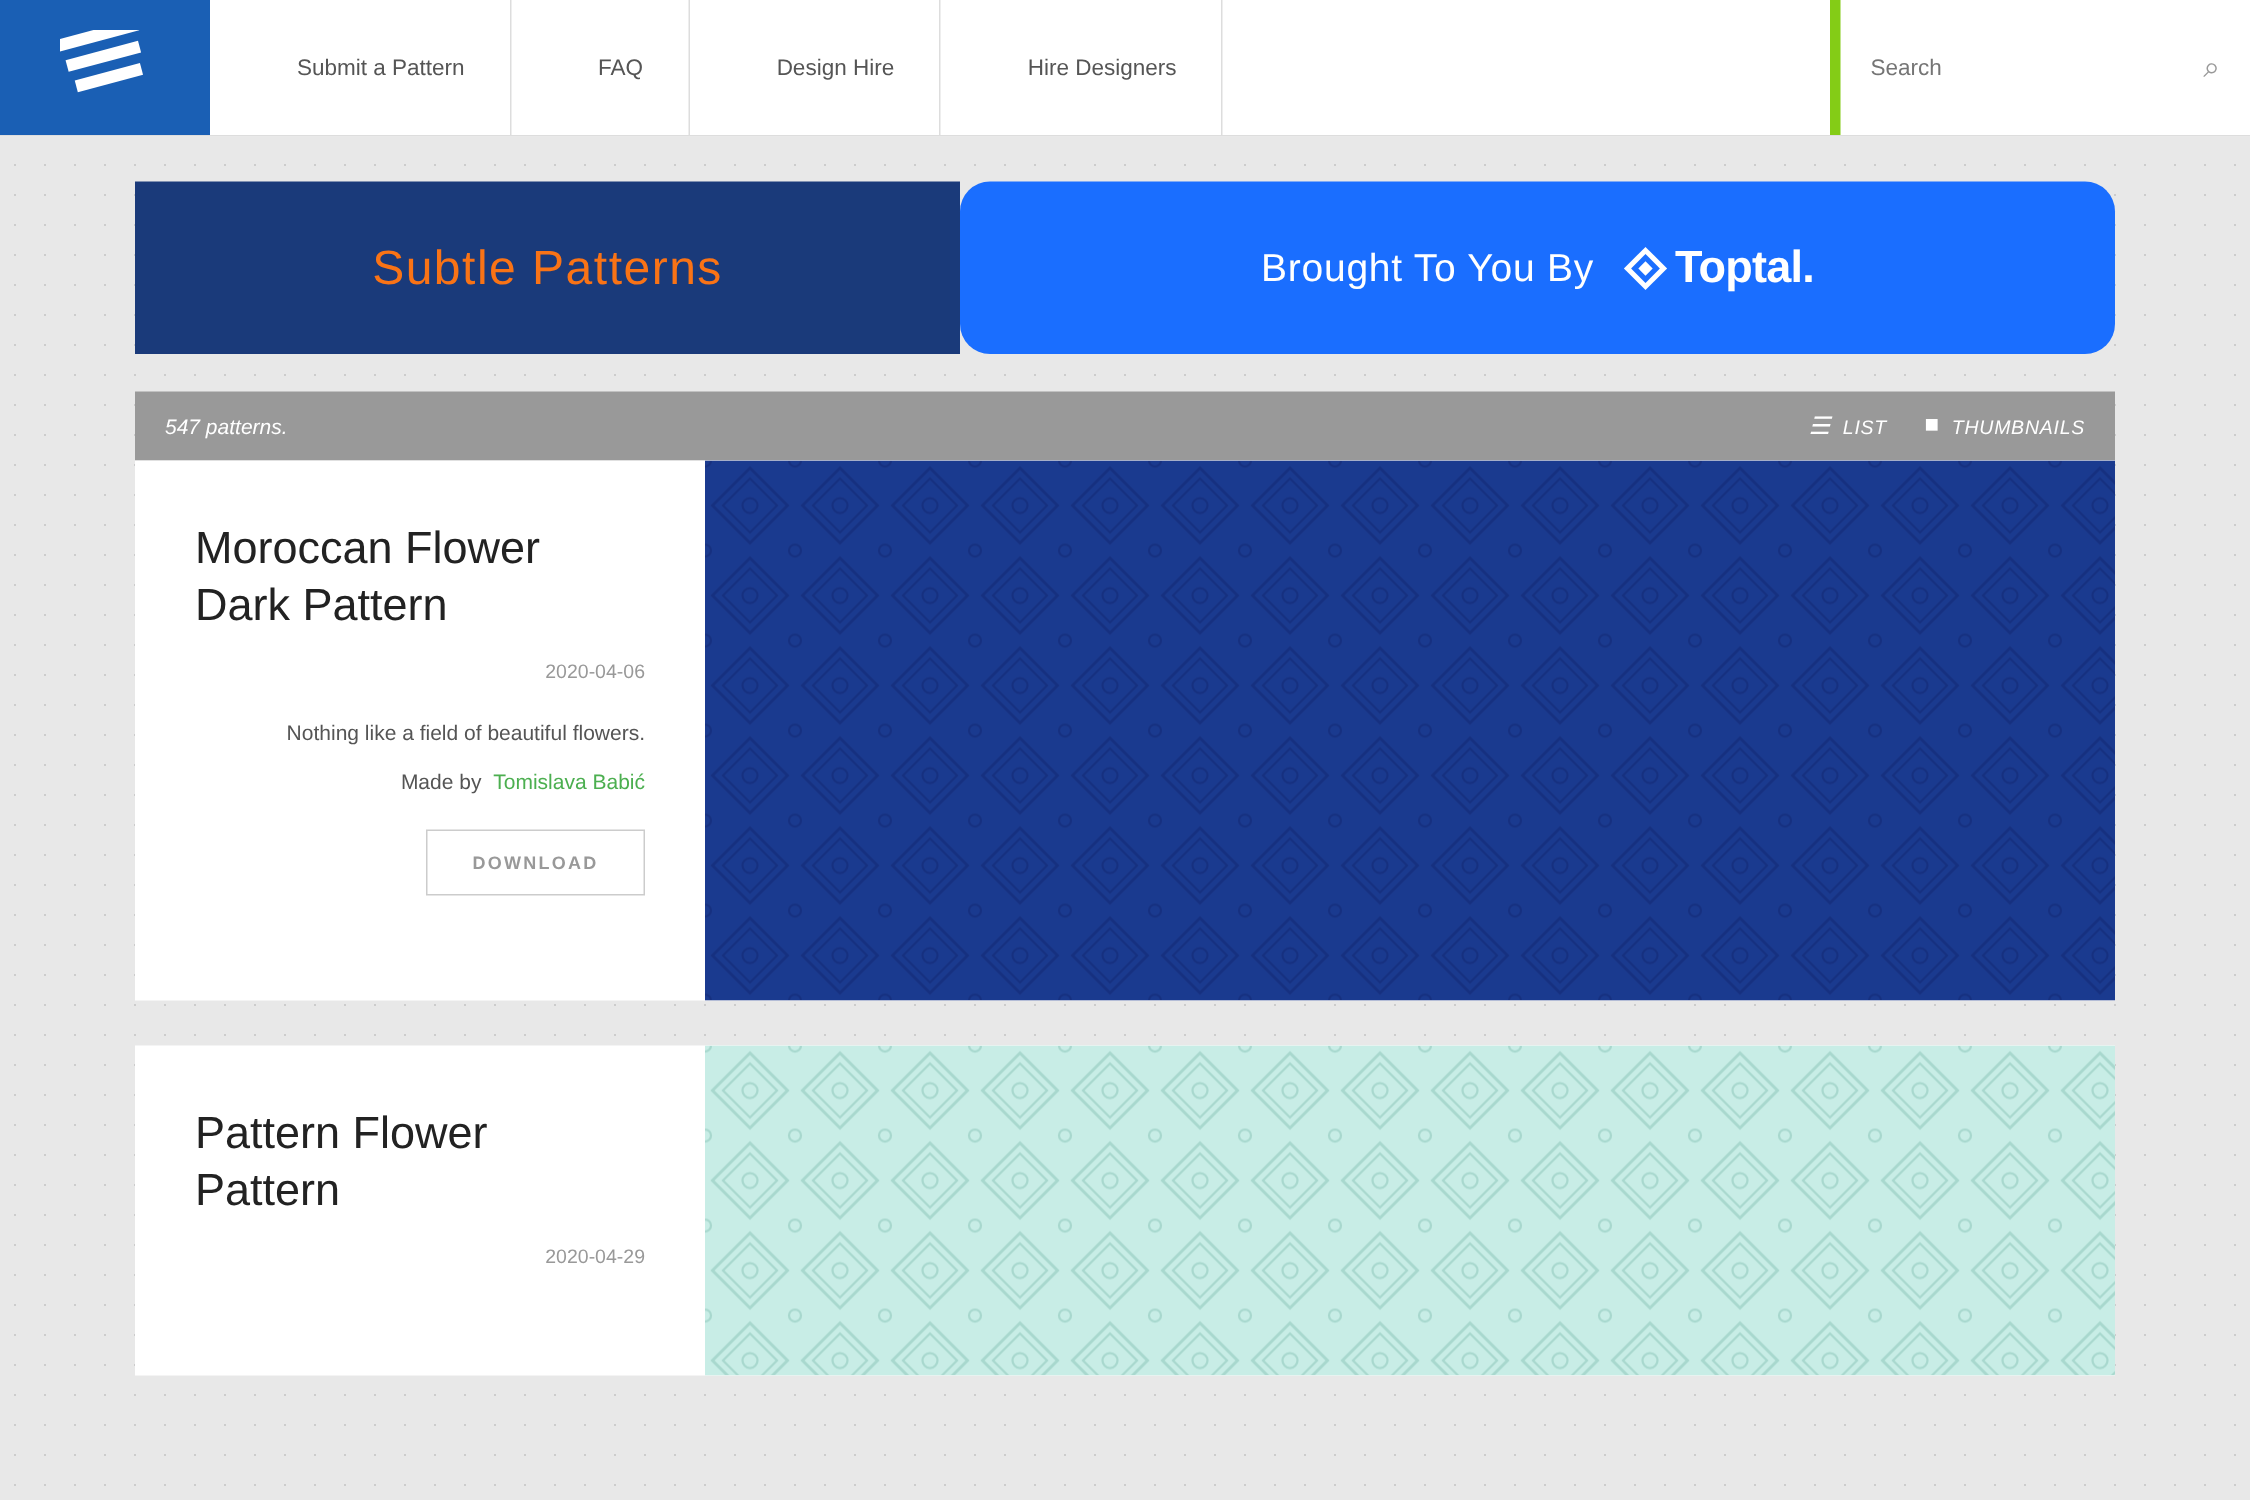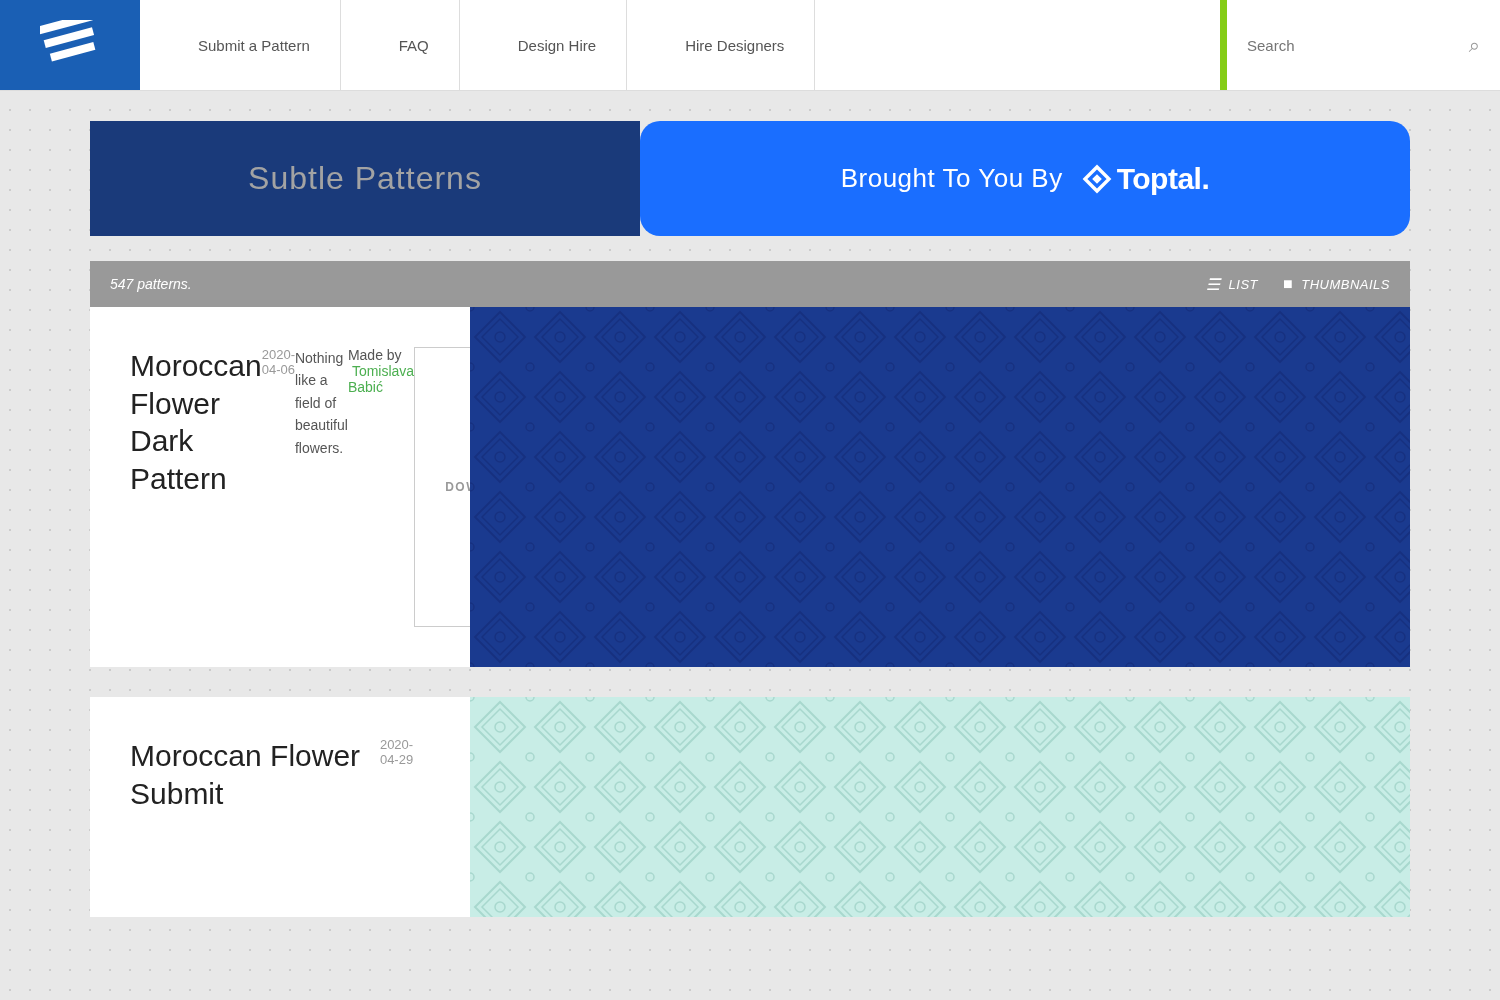--- a/index.html
+++ b/index.html
@@ -78,21 +78,21 @@
       height: 115px;
     }
     .hero-left {
       background: #1a3a7a;
       flex: 1;
       display: flex;
       align-items: center;
       justify-content: center;
     }
     .hero-left h1 {
-      color: #a3a3a3;
+      color: #f97316;
       font-size: 32px;
       font-weight: 300;
       letter-spacing: 1px;
     }
     .hero-right {
       background: #1a6eff;
       flex: 1.4;
       display: flex;
       align-items: center;
       justify-content: center;
@@ -162,21 +162,22 @@
       display: flex;
       background: #fff;
       margin-top: 0;
       min-height: 360px;
     }
     .pattern-info {
       width: 380px;
       min-width: 380px;
       padding: 40px 40px 40px 40px;
       display: flex;
-      flex-direction: row;
+      flex-direction: column;
+      align-items: flex-end;
     }
     .pattern-title {
       font-size: 30px;
       font-weight: 400;
       color: #222;
       line-height: 1.25;
       margin-bottom: 18px;
     }
     .pattern-date {
       font-size: 13px;
@@ -332,21 +333,21 @@
           <rect width="100%" height="100%" fill="url(#moroccandark)"></rect>
         </svg>
       </div>
     </div>
   </div>
 
   <div class="spacer"></div>
 
   <div class="pattern-entry pattern-entry-2">
     <div class="pattern-info">
-      <div class="pattern-title">Moroccan Flower Submit</div>
+      <div class="pattern-title">Pattern Flower Pattern</div>
       <div class="pattern-date">2020-04-29</div>
     </div>
     <div class="pattern-preview pattern-preview-2">
       <div class="moroccan-light-bg">
         <svg width="100%" height="100%" xmlns="http://www.w3.org/2000/svg">
           <defs>
             <pattern id="moroccanlight" x="0" y="0" width="60" height="60" patternUnits="userSpaceOnUse">
               <rect width="60" height="60" fill="#c8ede6"></rect>
               <polygon points="30,5 55,30 30,55 5,30" fill="none" stroke="#a8d8ce" stroke-width="2"></polygon>
               <polygon points="30,12 48,30 30,48 12,30" fill="none" stroke="#a8d8ce" stroke-width="1.5"></polygon>

